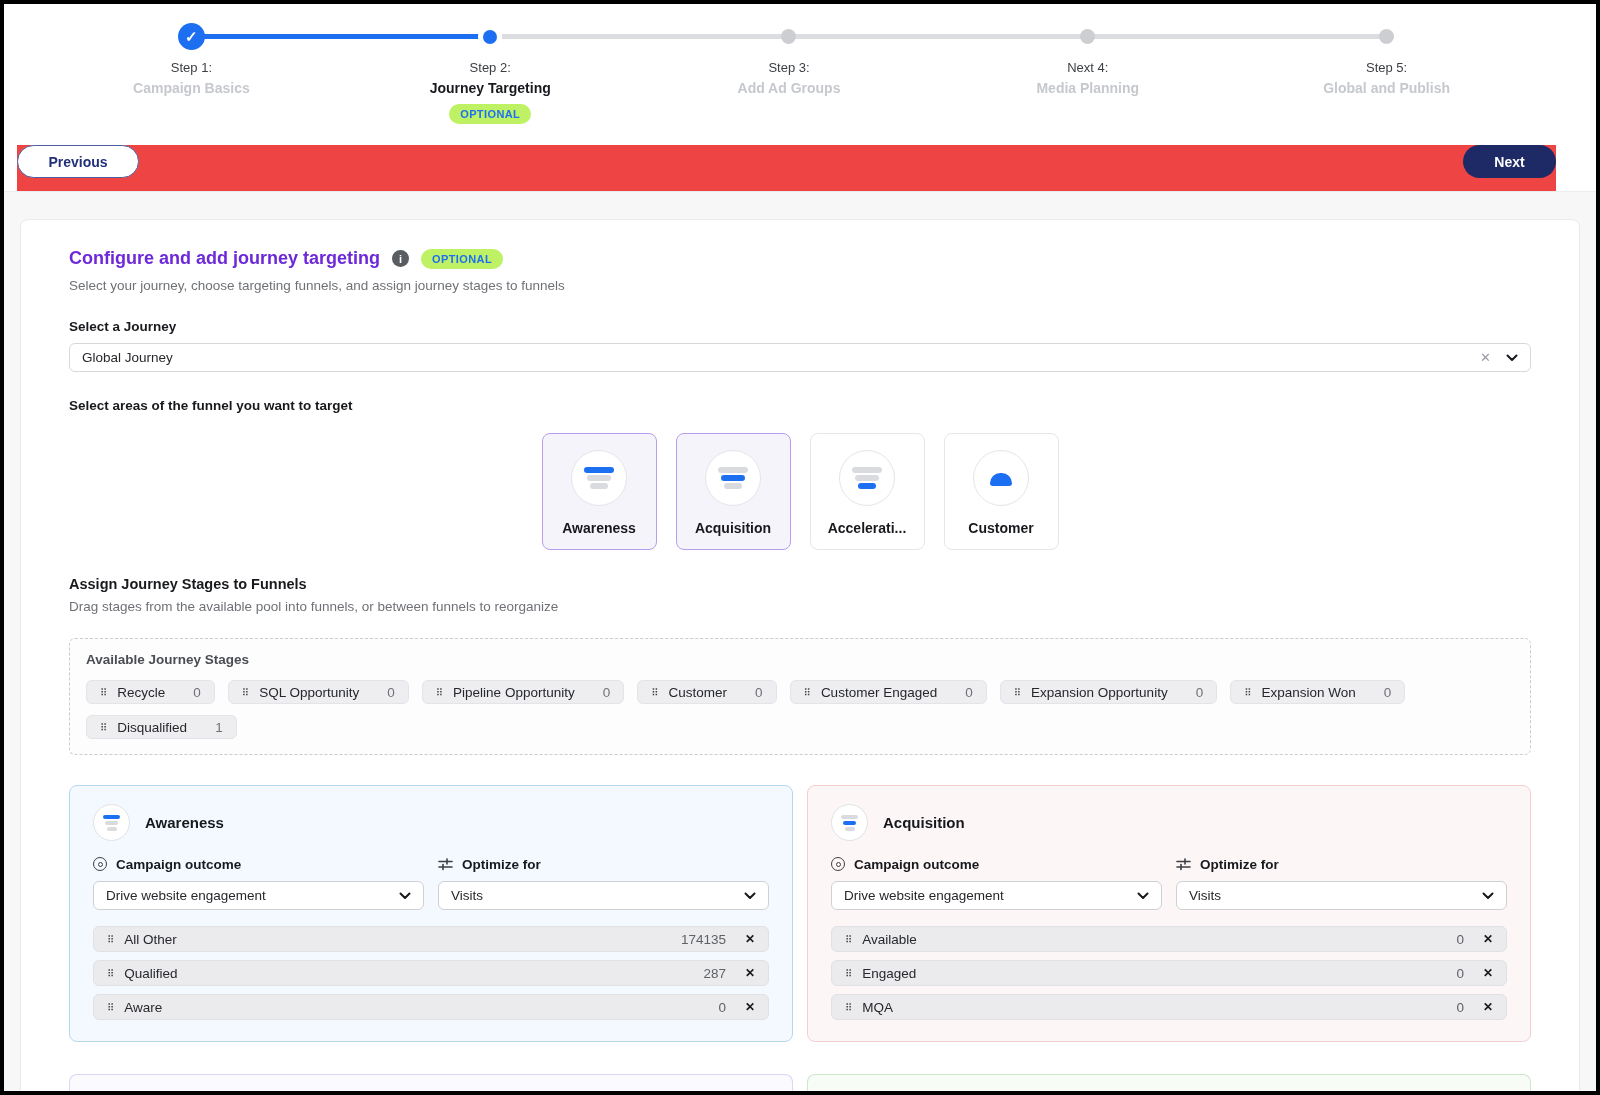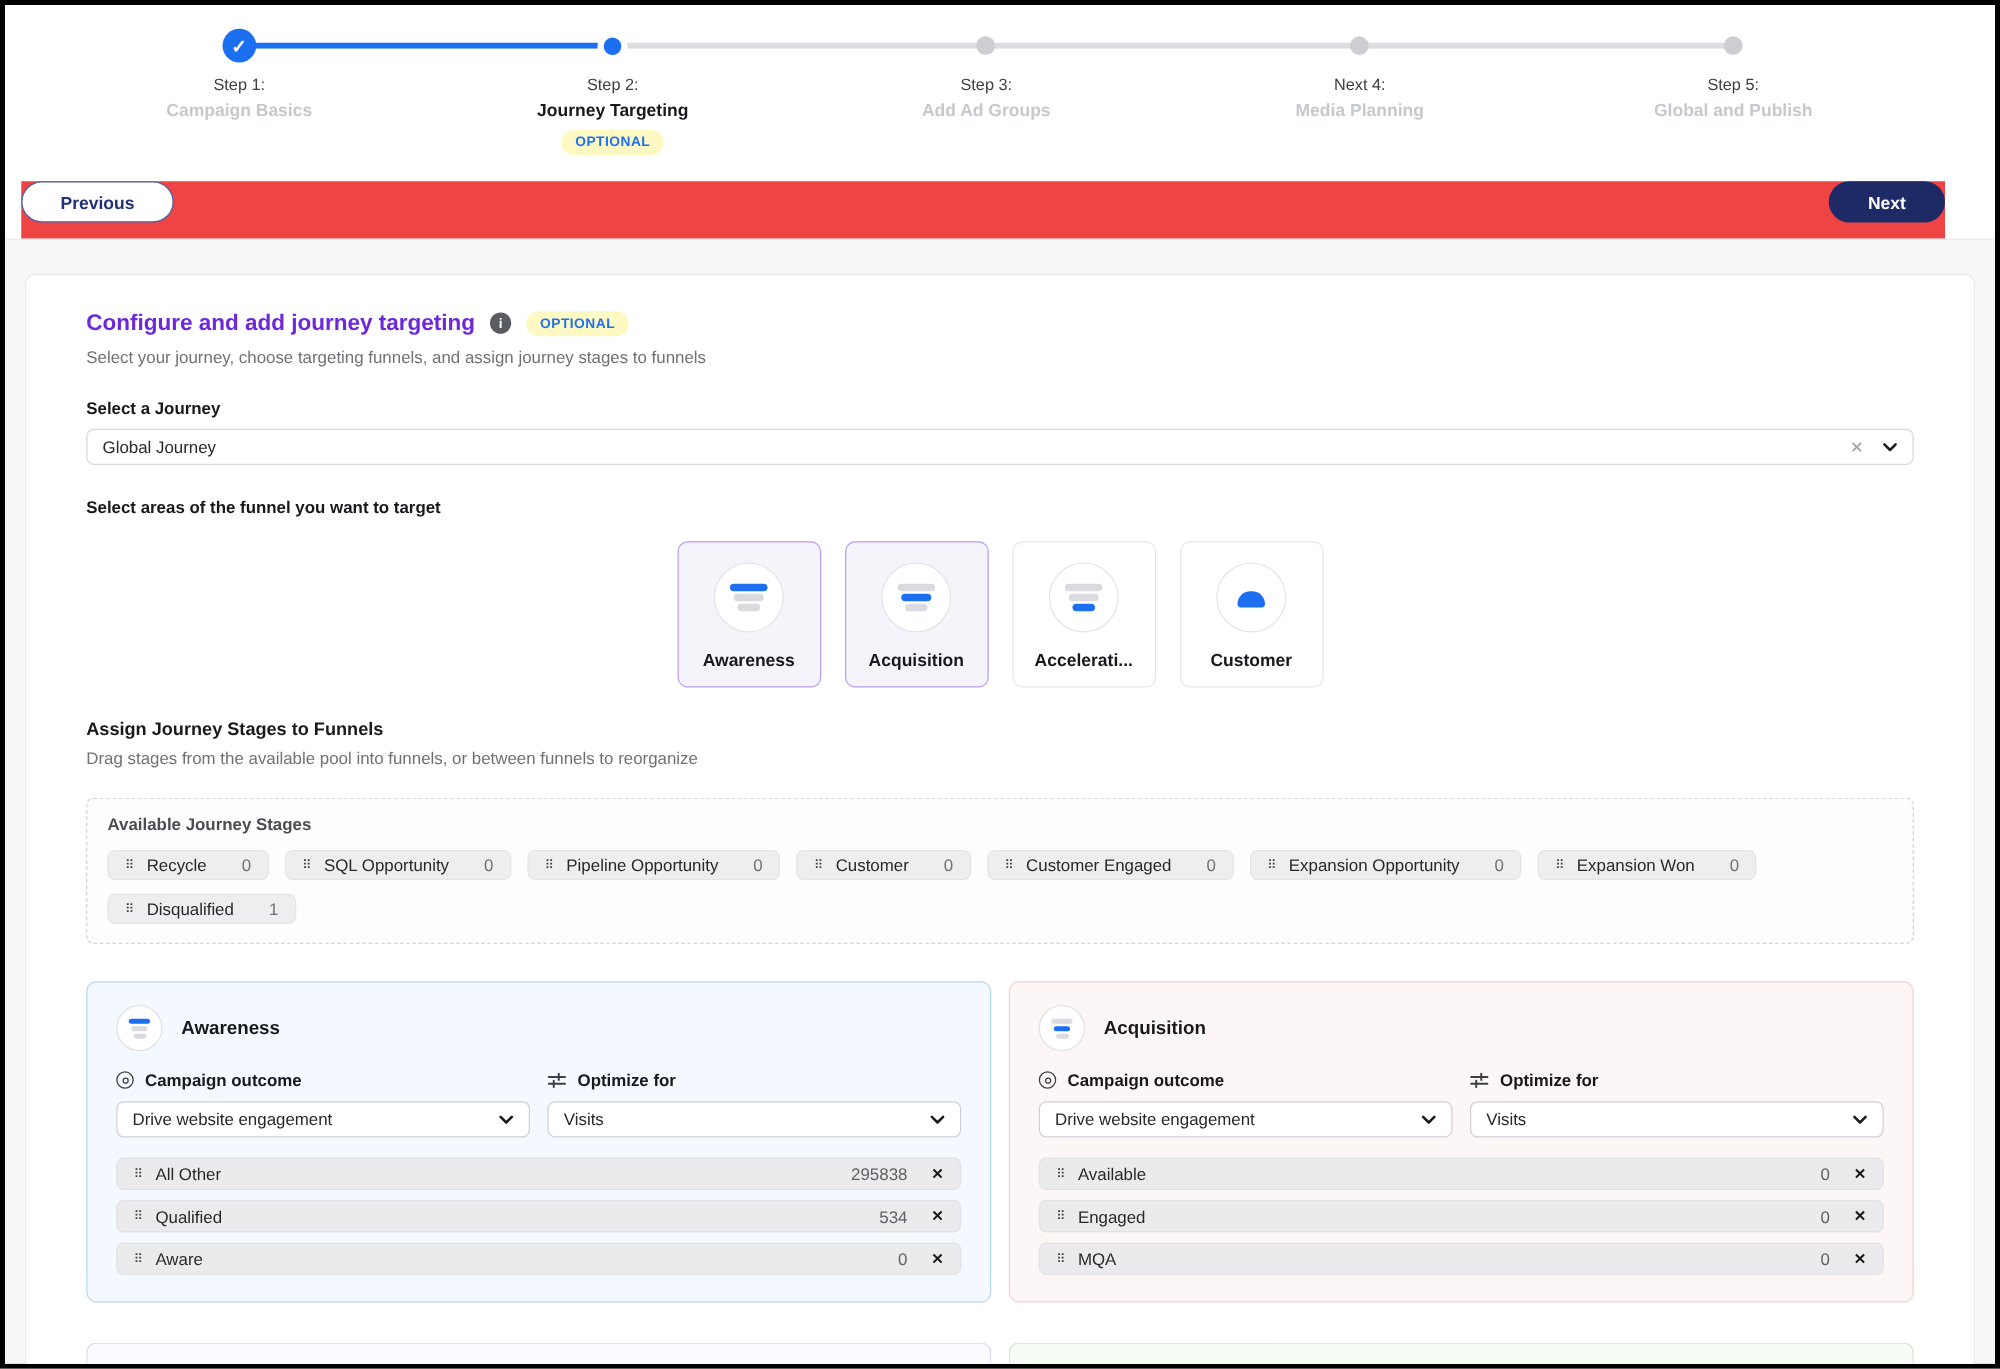--- a/index.html
+++ b/index.html
@@ -16,21 +16,21 @@
   .seg.todo{background:#dcdde0;}
   .step{flex:1;display:flex;flex-direction:column;align-items:center;position:relative;}
   .dotwrap{height:29px;display:flex;align-items:center;justify-content:center;z-index:1;cursor:pointer;}
   .dot-completed{width:27px;height:27px;border-radius:50%;background:#1d6ff2;color:#fff;display:flex;align-items:center;justify-content:center;font-size:15px;font-weight:bold;}
   .dot-current{width:24px;height:24px;border-radius:50%;background:#fff;display:flex;align-items:center;justify-content:center;}
   .dot-current i{width:14px;height:14px;border-radius:50%;background:#1d6ff2;display:block;}
   .dot-upcoming{width:15px;height:15px;border-radius:50%;background:#ccced2;}
   .step-label{margin-top:9px;font-size:13px;color:#3b3e43;}
   .step-name{margin-top:5px;font-size:14px;font-weight:bold;color:#c5c8cd;}
   .step.current .step-name{color:#17191d;}
-  .badge{background:#fef9c3;color:#1d6ff2;font-size:11px;font-weight:bold;letter-spacing:.4px;padding:4px 11px;border-radius:12px;display:inline-block;}
+  .badge{background:#bef264;color:#1d6ff2;font-size:11px;font-weight:bold;letter-spacing:.4px;padding:4px 11px;border-radius:12px;display:inline-block;}
   .step .badge{margin-top:8px;}
 
   
   .navrow{display:flex;justify-content:space-between;align-items:center;margin:21px 40px 0 13px;padding-bottom:13px;background:#ef4444;}
   .btn{height:33px;border-radius:17px;font-size:14px;font-weight:bold;display:flex;align-items:center;justify-content:center;cursor:pointer;}
   .btn-prev{width:122px;background:#fff;border:1px solid #4f5fa0;color:#22307a;}
   .btn-next{width:93px;background:#1e2a66;border:none;color:#fff;}
 
   
   .mainbg{background:#f7f7f8;border-top:1px solid #ececee;padding:27px 16px 0;height:900px;}
@@ -320,27 +320,27 @@
               <span>Visits</span>
               <svg width="12" height="8" viewBox="0 0 12 8">
                   <path d="M1.5 1.5 L6 6 L10.5 1.5" stroke="#17191d" stroke-width="2" fill="none" stroke-linecap="round" stroke-linejoin="round"></path>
                 </svg>
             </div>
           </div>
           <div class="prows">
             <div class="prow">
               <span class="handle">⠿</span>
               <span class="rname">All Other</span>
-              <span class="rcount">295838</span>
+              <span class="rcount">174135</span>
               <span class="rx">✕</span>
             </div>
             <div class="prow">
               <span class="handle">⠿</span>
               <span class="rname">Qualified</span>
-              <span class="rcount">534</span>
+              <span class="rcount">287</span>
               <span class="rx">✕</span>
             </div>
             <div class="prow">
               <span class="handle">⠿</span>
               <span class="rname">Aware</span>
               <span class="rcount">0</span>
               <span class="rx">✕</span>
             </div>
           </div>
         </div>

